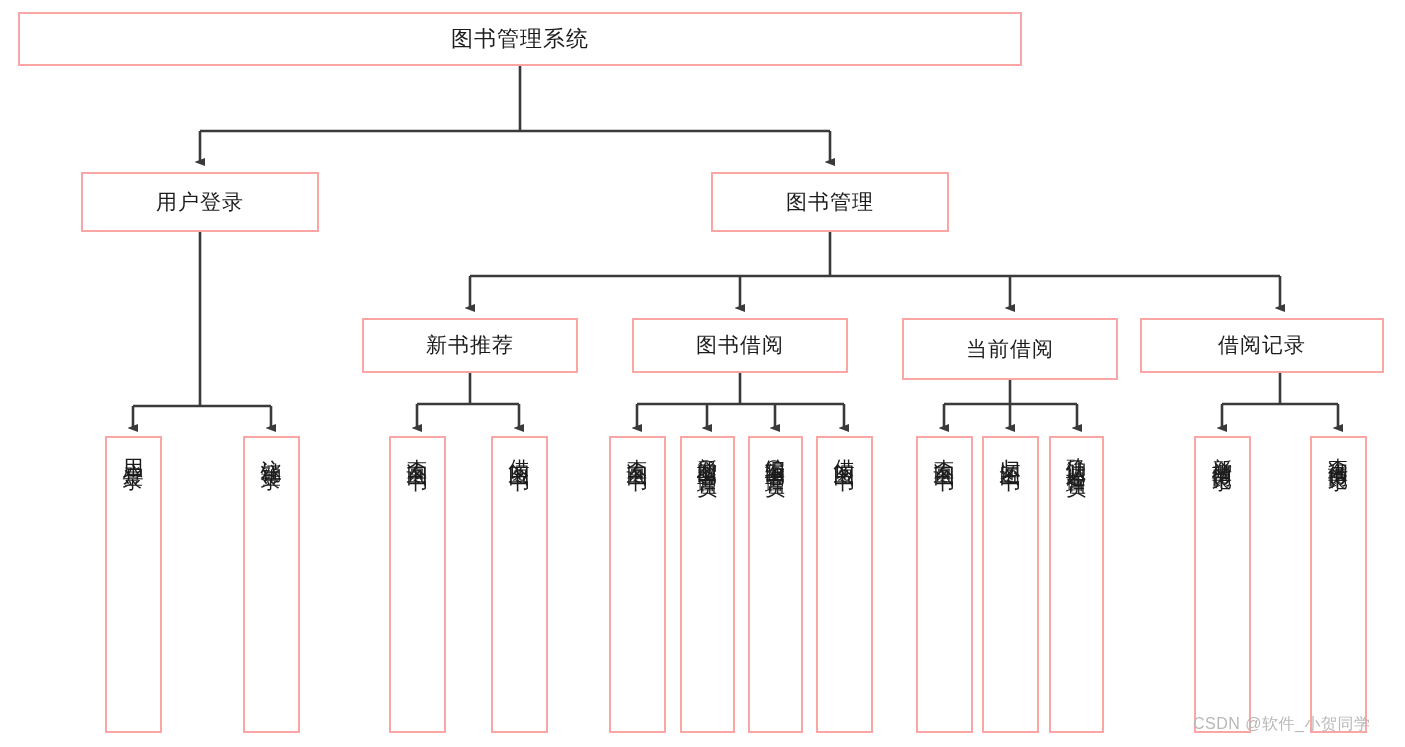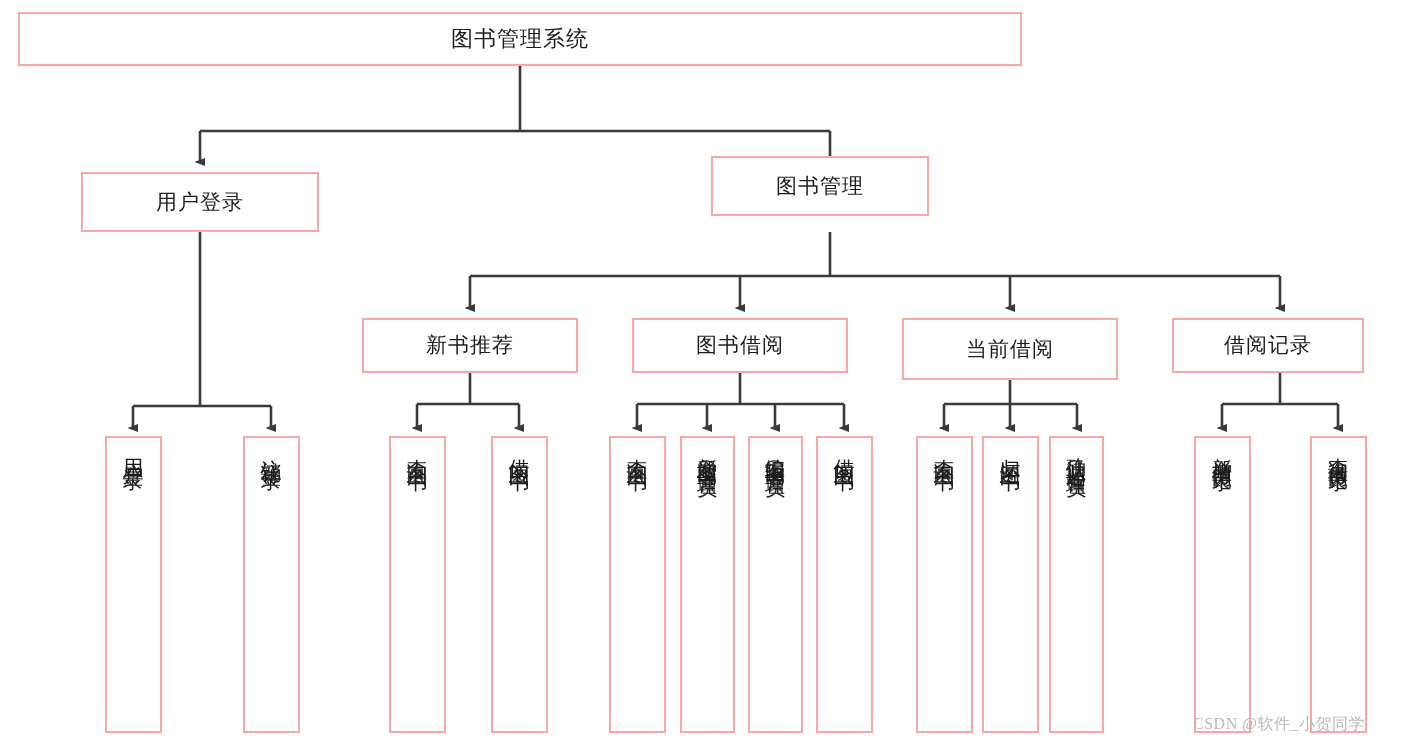--- a/index.html
+++ b/index.html
@@ -128,34 +128,34 @@
     </g>
   </svg>
 
   <div class="node root" style="left:18px;top:12px;width:1004px;height:54px;">
     <span class="label">图书管理系统</span>
   </div>
 
   <div class="node lvl1" style="left:81px;top:172px;width:238px;height:60px;">
     <span class="label">用户登录</span>
   </div>
-  <div class="node lvl1" style="left:711px;top:156px;width:218px;height:60px;">
+  <div class="node lvl1" style="left:711px;top:172px;width:238px;height:60px;">
     <span class="label">图书管理</span>
   </div>
 
   <div class="node lvl2" style="left:362px;top:318px;width:216px;height:55px;">
     <span class="label">新书推荐</span>
   </div>
   <div class="node lvl2" style="left:632px;top:318px;width:216px;height:55px;">
     <span class="label">图书借阅</span>
   </div>
   <div class="node lvl2" style="left:902px;top:318px;width:216px;height:62px;">
     <span class="label">当前借阅</span>
   </div>
-  <div class="node lvl2" style="left:1172px;top:318px;width:192px;height:55px;">
+  <div class="node lvl2" style="left:1140px;top:318px;width:244px;height:55px;">
     <span class="label">借阅记录</span>
   </div>
 
   <div class="node leaf" style="left:105px;top:436px;width:57px;height:297px;">
     <span class="label">用户登录</span>
   </div>
   <div class="node leaf" style="left:243px;top:436px;width:57px;height:297px;">
     <span class="label">注销登录</span>
   </div>
 
@@ -189,15 +189,15 @@
     <span class="label">确认归还（管理员）</span>
   </div>
 
   <div class="node leaf tall" style="left:1194px;top:436px;width:57px;height:297px;">
     <span class="label">新增借阅记录</span>
   </div>
   <div class="node leaf tall" style="left:1310px;top:436px;width:57px;height:297px;">
     <span class="label">查询借阅记录</span>
   </div>
 
-  <div class="watermark" style="left:1193px;top:714px;font-family:Liberation Serif, serif;">CSDN @软件_小贺同学</div>
+  <div class="watermark" style="left:1193px;top:714px;">CSDN @软件_小贺同学</div>
 
 </div>
 
 </body></html>

